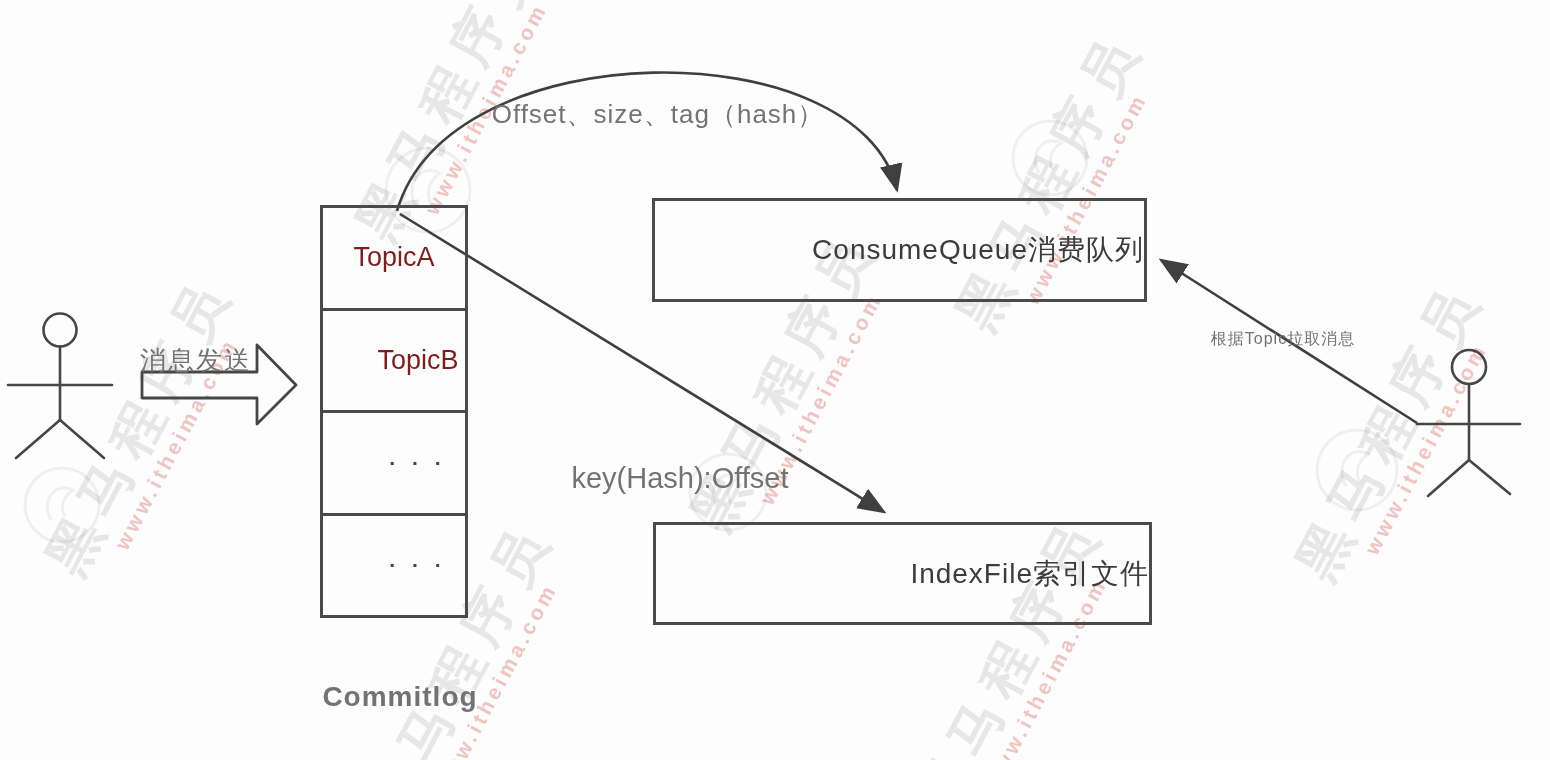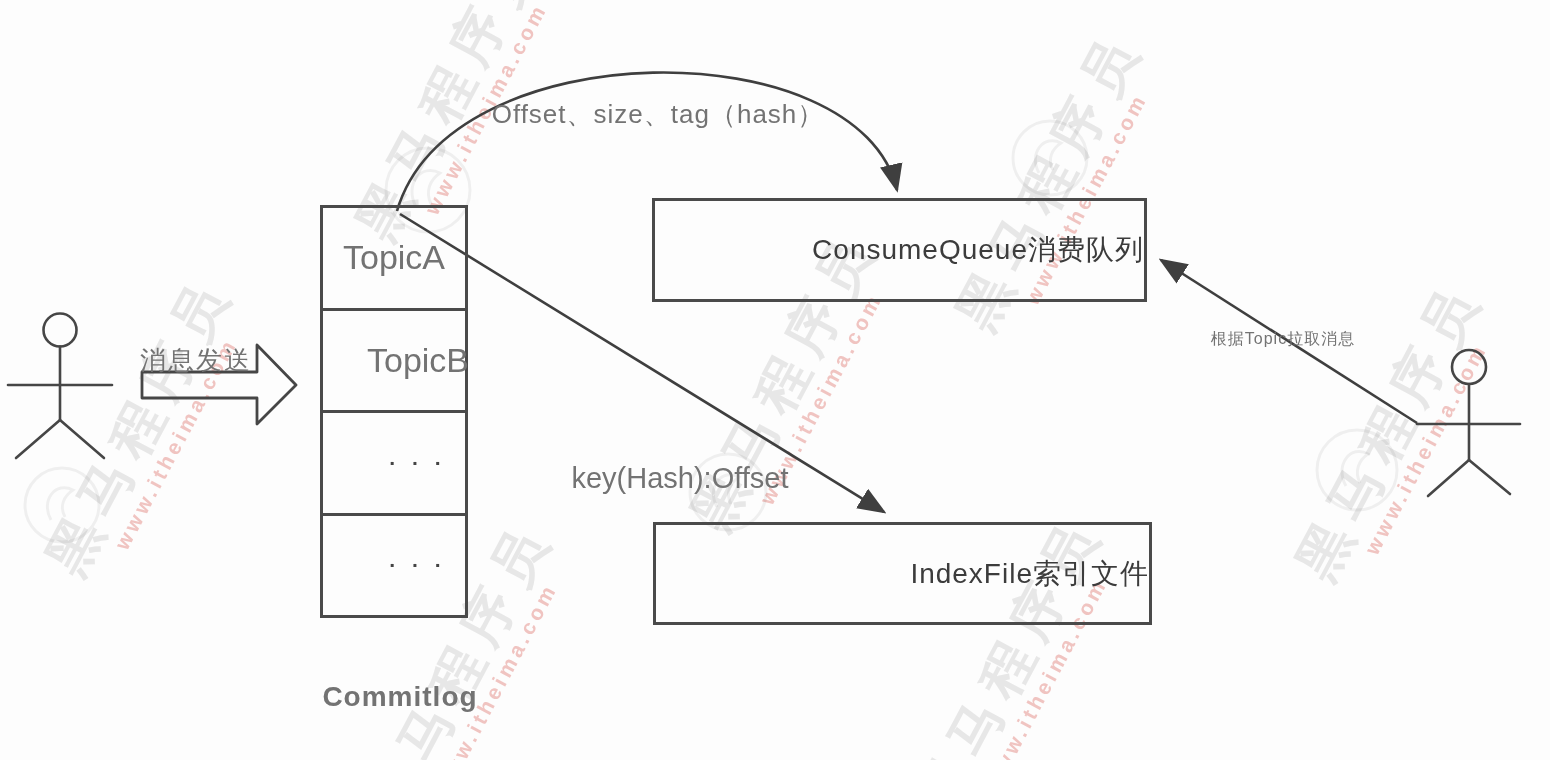--- a/index.html
+++ b/index.html
@@ -33,21 +33,21 @@
     font-size:28px;letter-spacing:1px;color:#3c3c3c;
   }
   .box-consumequeue{left:652px;top:198px;width:495px;height:104px;}
   .box-indexfile{left:653px;top:522px;width:499px;height:103px;}
   .commitlog-col{
     left:320px;top:205px;width:148px;height:413px;
     border:3px solid #4a4a4a;display:flex;flex-direction:column;
   }
   .cell{
     flex:1;display:flex;align-items:center;justify-content:center;
-    font-size:34px;color:#737373;
+    font-size:27px;color:#7f1d1d;
   }
   .cell + .cell{border-top:3px solid #4a4a4a;padding-left:48px;}
   .cell.dots{font-size:21px;font-weight:bold;letter-spacing:5px;color:#444;}
   .lbl{
     position:absolute;z-index:4;transform:translate(-50%,-50%);
     white-space:nowrap;color:#737373;
   }
   .lbl-send{left:196px;top:312px;font-size:26px;letter-spacing:2px;margin-top:48px;}
   .lbl-offset{left:658px;top:114px;font-size:26px;letter-spacing:1px;}
   .lbl-key{left:680px;top:478px;font-size:29px;}

